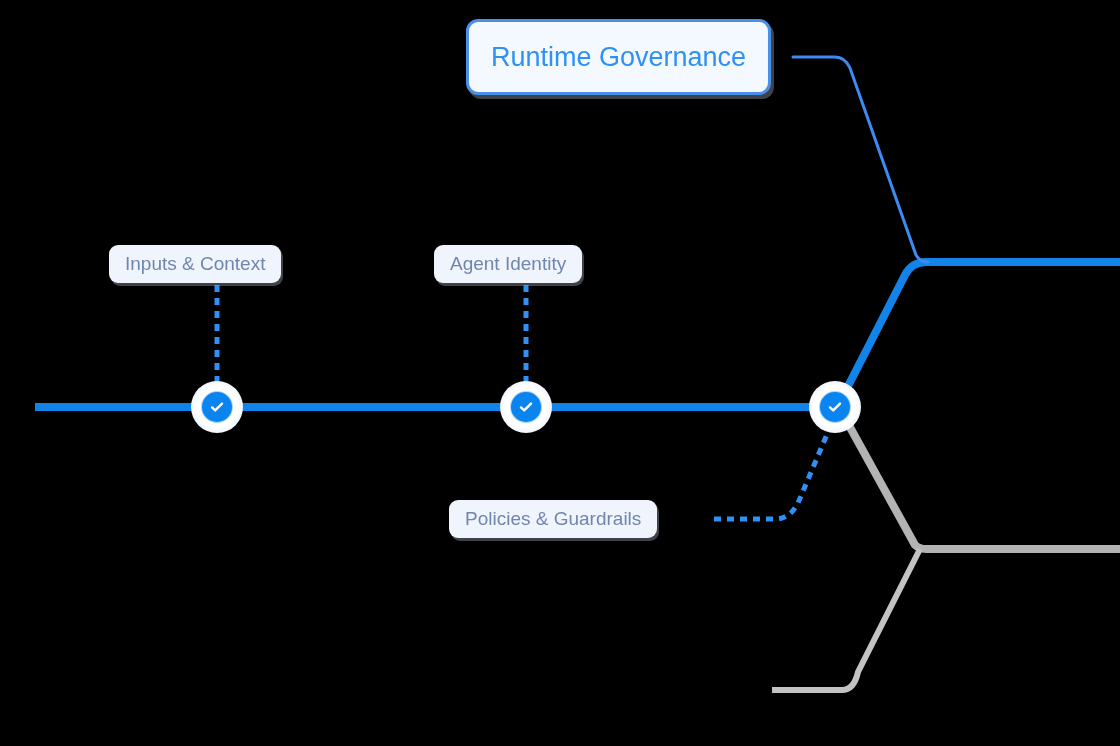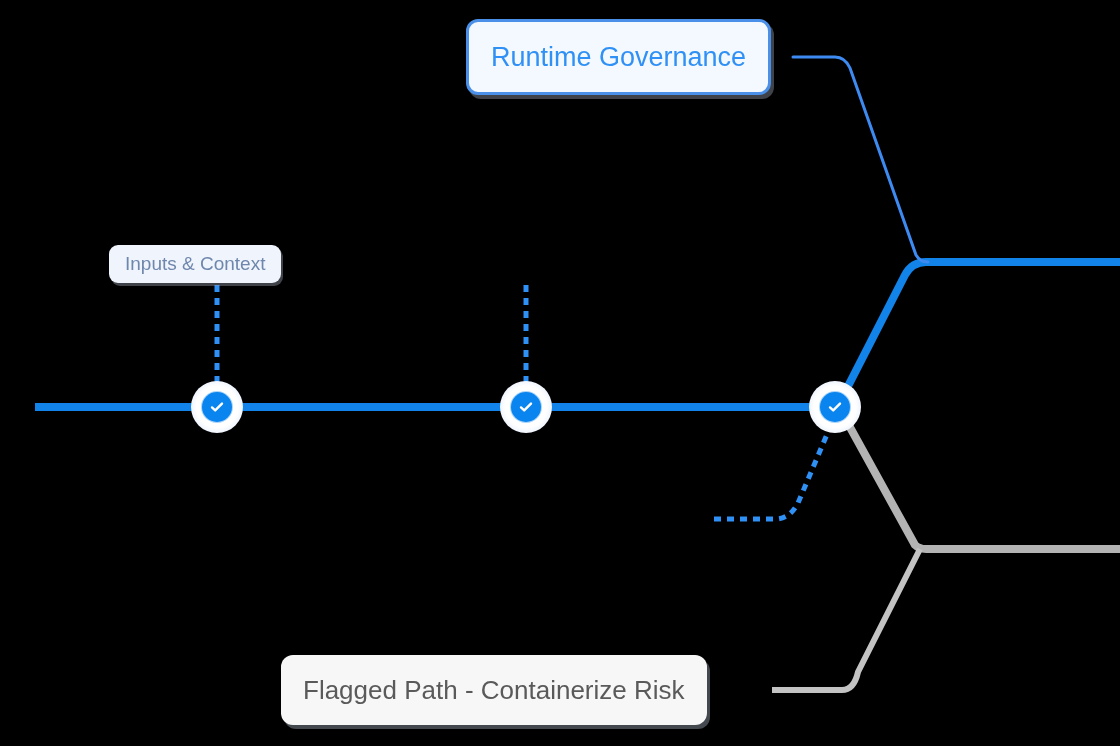--- a/index.html
+++ b/index.html
@@ -117,25 +117,28 @@
   </svg>
 
   <div class="chip chip-primary" style="left:466px; top:19px;">
     <span>Runtime Governance</span>
   </div>
 
   <div class="chip chip-small" style="left:109px; top:245px;">
     <span>Inputs &amp; Context</span>
   </div>
 
+  <div class="chip chip-small" style="left:434px; top:245px;">
+    <span>Agent Identity</span>
+  </div>
 
+  <div class="chip chip-small" style="left:449px; top:500px;">
+    <span>Policies &amp; Guardrails</span>
+  </div>
 
-  <div class="chip chip-muted" style="left:281px; top:655px;">
-    <span>Flagged Path - Containerize Risk</span>
-  </div>
 
   <div class="node" style="left:217px; top:407px;">
     <div class="node-disc">
       <svg width="18" height="18" viewBox="0 0 18 18">
         <path d="M4 9.4 L7.2 12.4 L14 5.6" fill="none" stroke="#ffffff" stroke-width="2.4" stroke-linecap="round" stroke-linejoin="round"></path>
       </svg>
     </div>
   </div>
 
   <div class="node" style="left:526px; top:407px;">

